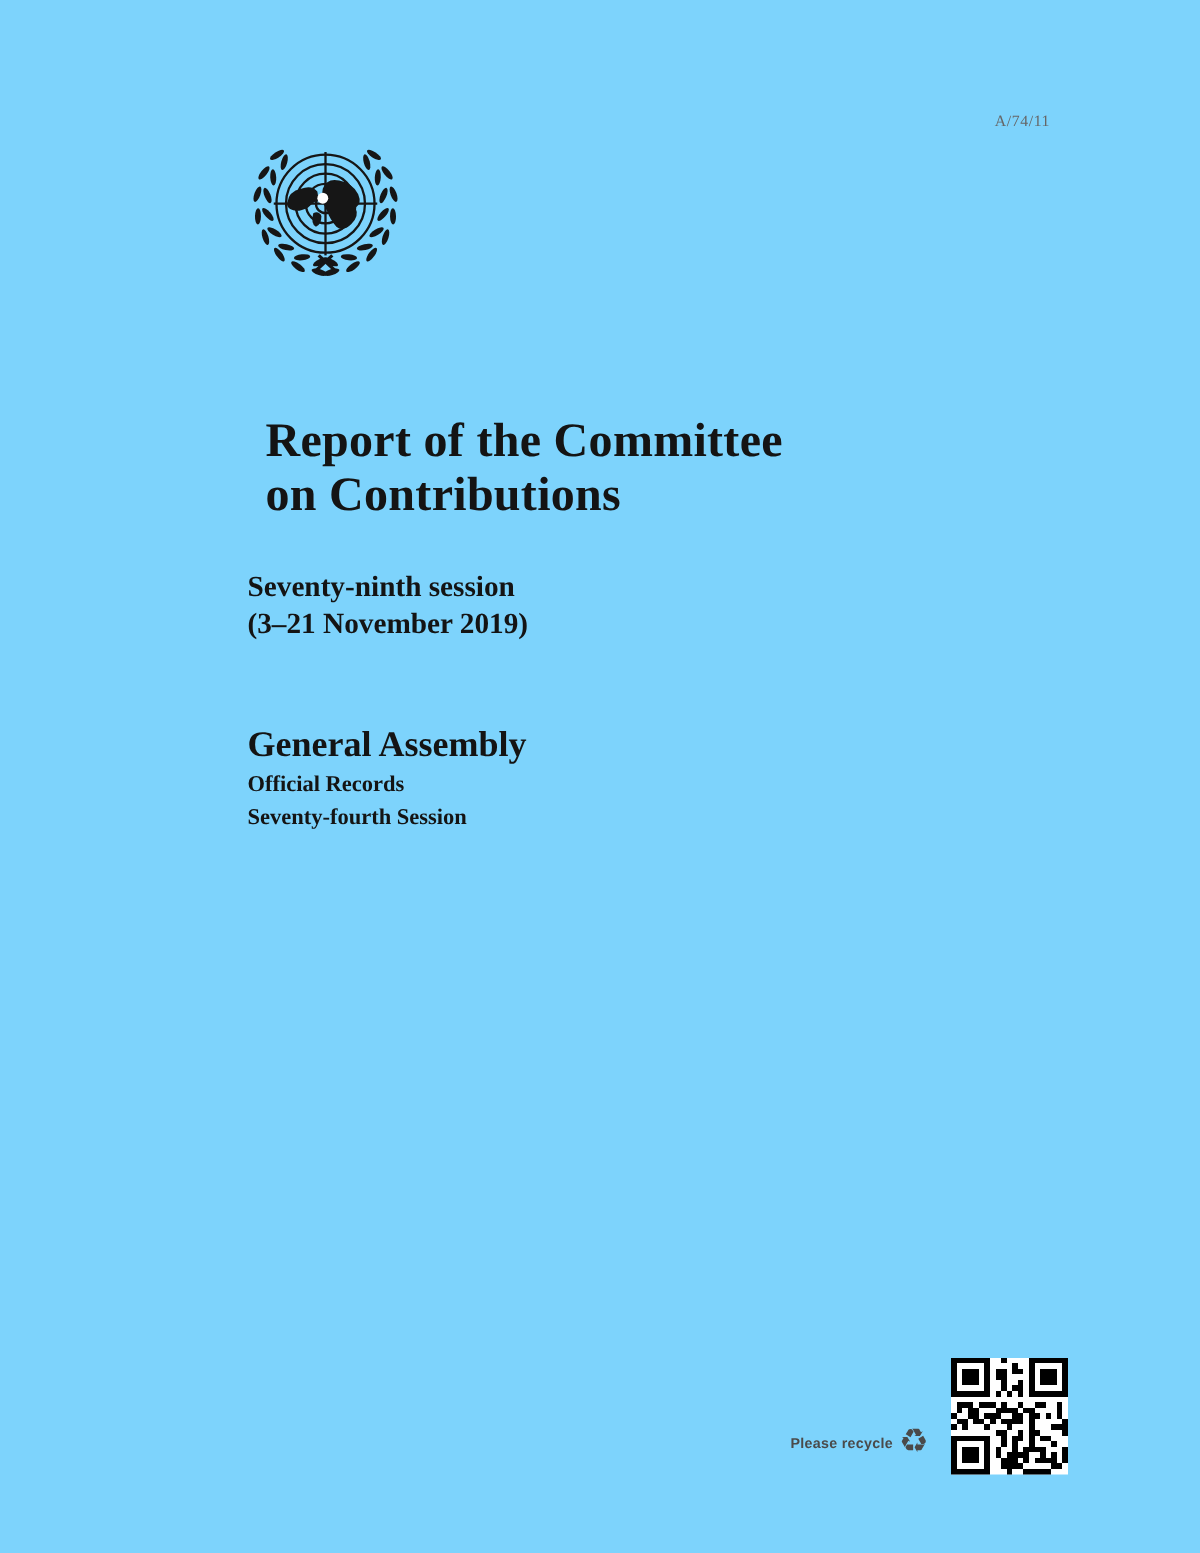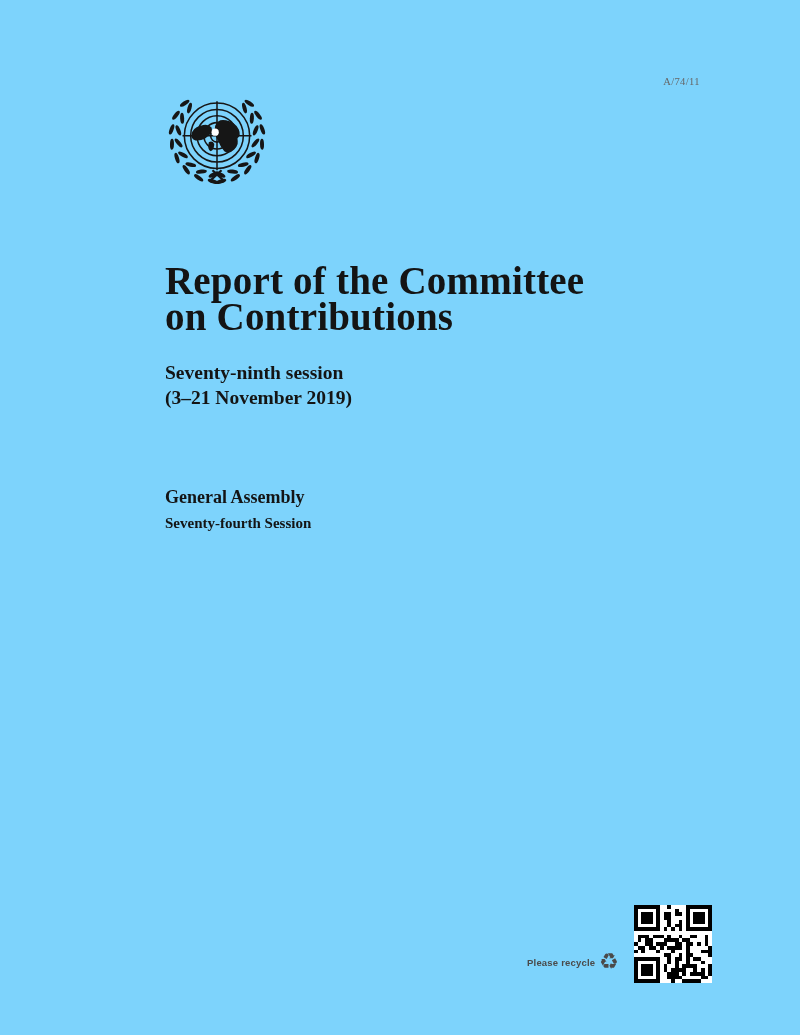--- a/index.html
+++ b/index.html
@@ -20,32 +20,32 @@
 
   .emblem { position: absolute; left: 158px; top: 93px; width: 118px; height: 92px; }
   .emblem svg { display: block; }
 
   .org-name {
     position: absolute; left: 165px; top: 195px;
     font-size: 21px; font-weight: bold;
   }
 
   .title {
-    position: absolute; left: 165px; top: 263px; margin: 0;
-    font-size: 39px; font-weight: bold; line-height: 36px;
+    position: absolute; left: 165px; top: 263px; margin: 12px;
+    font-size: 32px; font-weight: bold; line-height: 36px;
     letter-spacing: 0.2px;
   }
 
   .session {
-    position: absolute; left: 165px; top: 361px;
+    position: absolute; left: 165px; top: 380px;
     font-size: 19.5px; font-weight: bold; line-height: 24.5px;
   }
 
   .imprint { position: absolute; left: 165px; top: 484px; }
-  .imprint-organ { font-size: 18px; font-weight: bold; line-height: 27px; margin-bottom: 2px; }
+  .imprint-organ { font-size: 24px; font-weight: bold; line-height: 27px; margin-bottom: 2px; }
   .imprint-line { font-size: 15px; font-weight: bold; line-height: 21.5px; }
 
   .footer-recycle {
     position: absolute; left: 527px; top: 951px;
     display: flex; align-items: center; gap: 4px;
   }
   .recycle-text {
     font-family: "Liberation Sans", "DejaVu Sans", sans-serif;
     font-size: 9.5px; font-weight: bold; color: #4a4a4a; letter-spacing: 0.2px;
   }
@@ -121,20 +121,21 @@
     </svg>
   </div>
 
 
   <h1 class="title"><span>Report of the Committee</span><br><span>on Contributions</span></h1>
 
   <div class="session"><span>Seventy-ninth session</span><br><span>(3–21 November 2019)</span></div>
 
   <div class="imprint">
     <div class="imprint-organ">General Assembly</div>
+    <div class="imprint-line">Official Records</div>
     <div class="imprint-line">Seventy-fourth Session</div>
   </div>
 
   <div class="footer-recycle">
     <span class="recycle-text">Please recycle</span>
     <span class="recycle-glyph">♻</span>
   </div>
 
   <div class="qr">
     <svg id="qr-svg" viewBox="0 0 21 21" width="78" height="78" shape-rendering="crispEdges">

